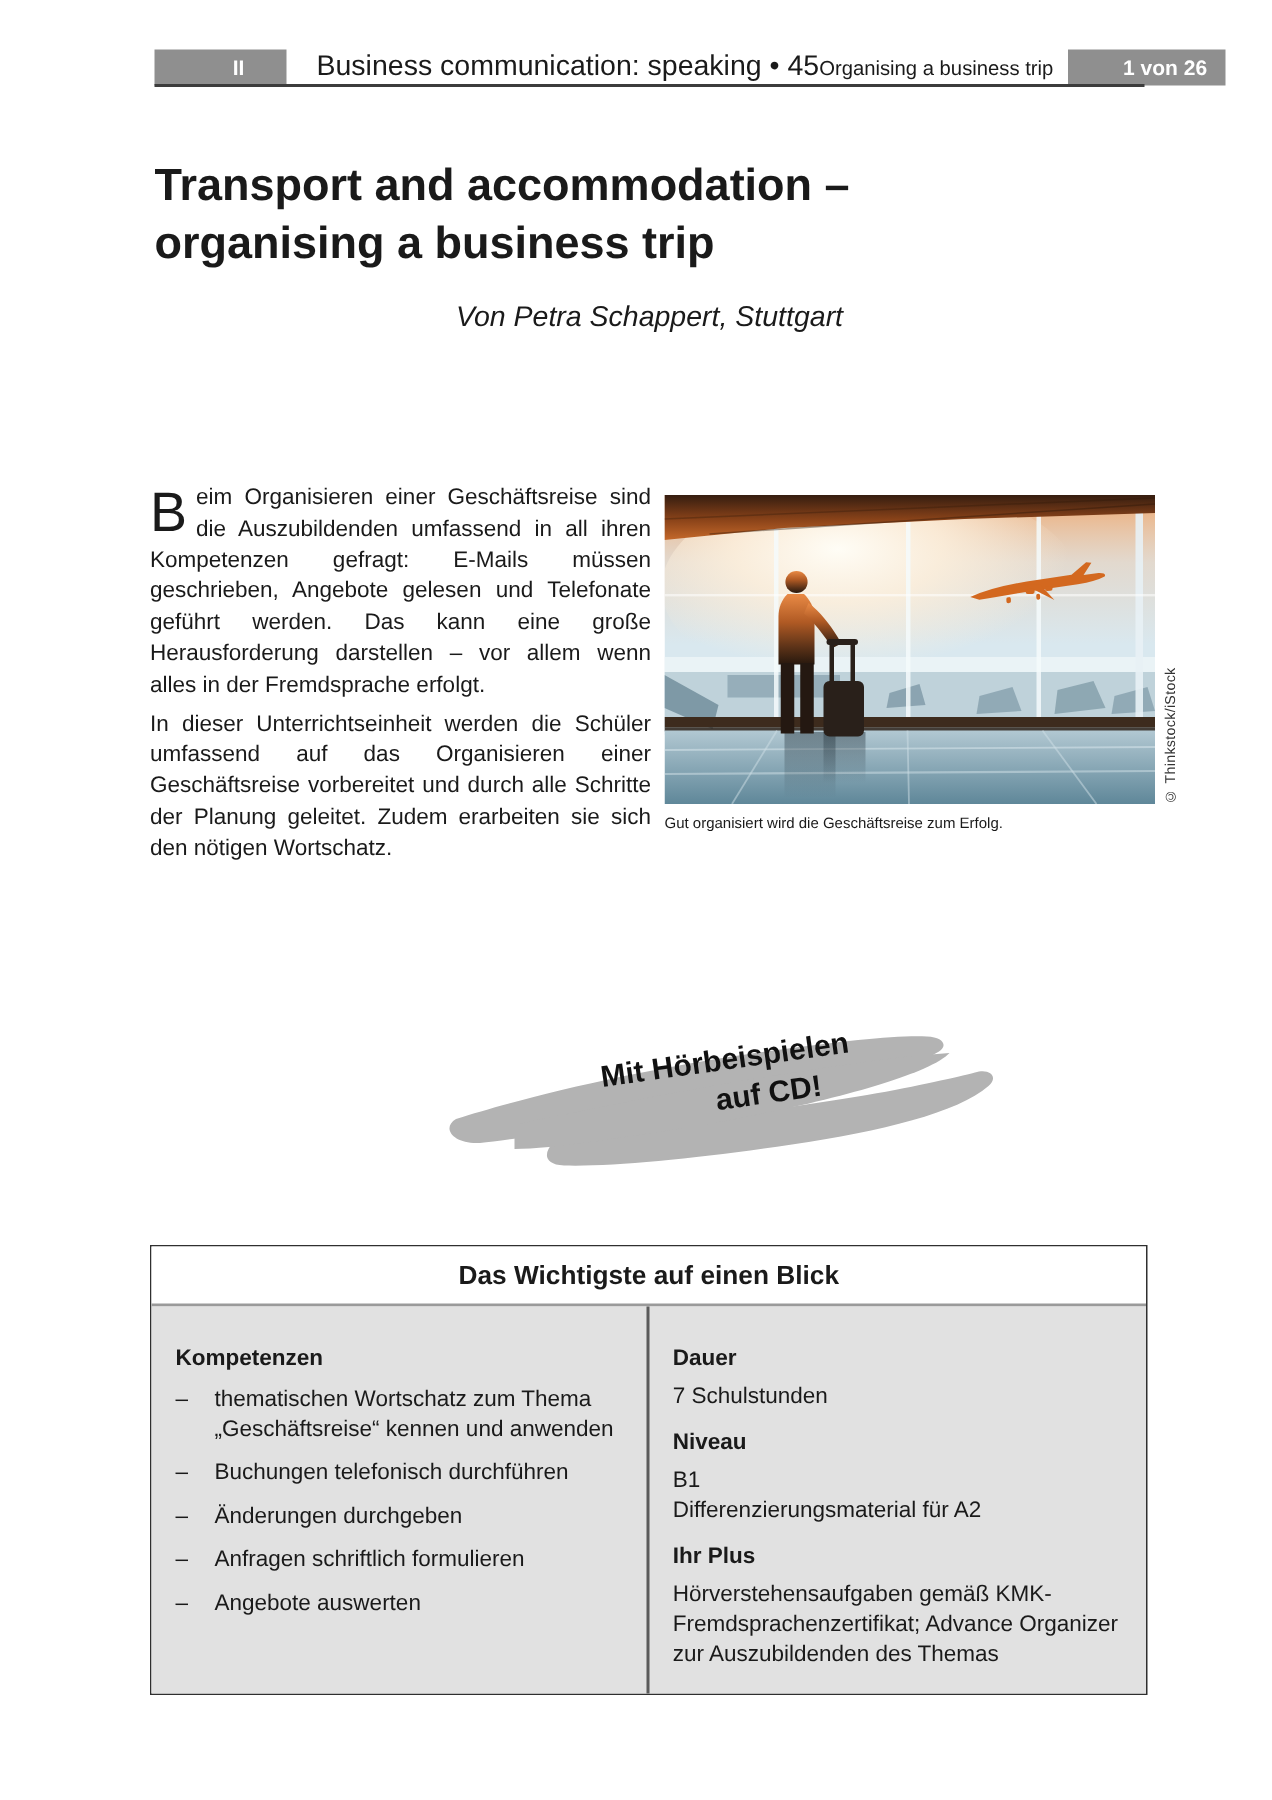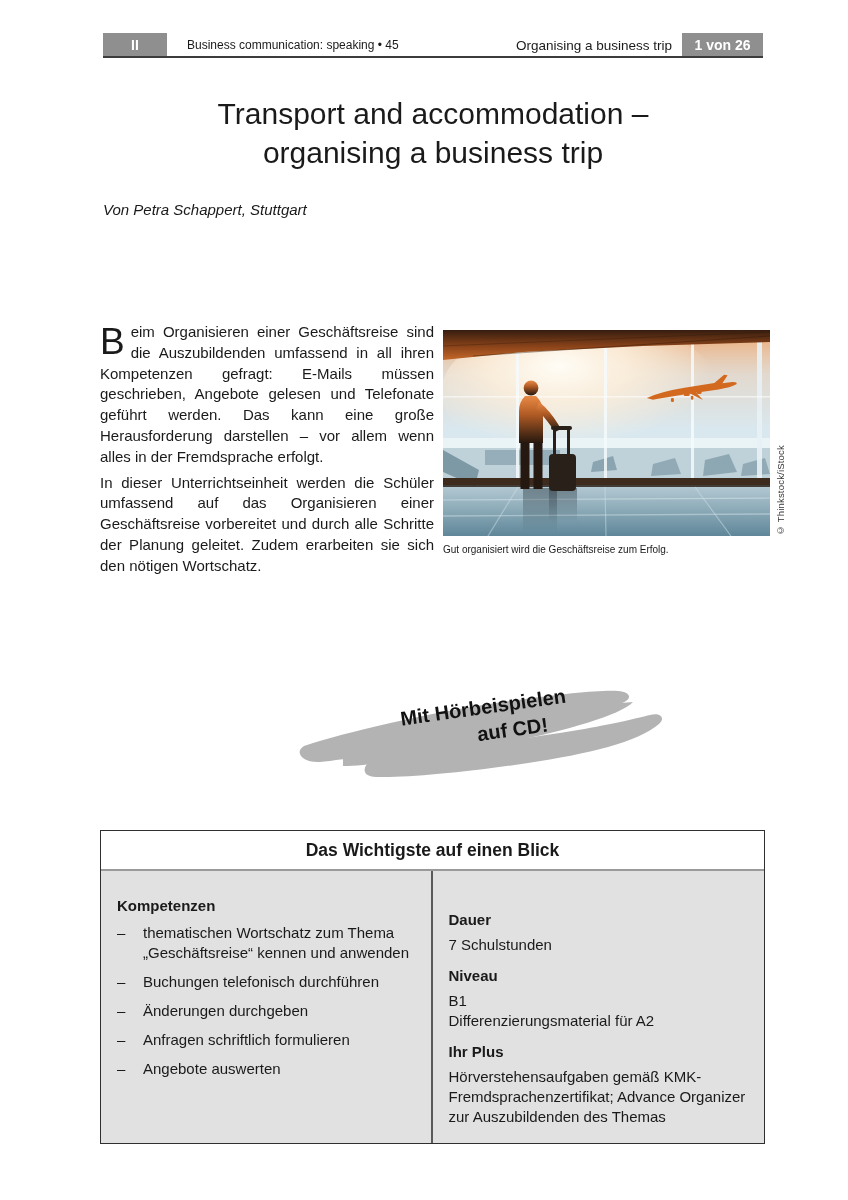--- a/index.html
+++ b/index.html
@@ -3,30 +3,30 @@
 <meta charset="utf-8">
 <style>
   html,body{margin:0;padding:0;background:#e8e8e8;}
   .page{
     position:relative;width:848px;height:1200px;margin:0 auto;background:#ffffff;
     font-family:"Liberation Sans", sans-serif;color:#1a1a1a;overflow:hidden;
   }
   
   .kopf{position:absolute;left:103px;top:33px;width:660px;height:24px;display:flex;align-items:center;}
   .kopf .badge{width:64px;height:24px;background:#8f8f8f;color:#fff;font-weight:bold;font-size:14px;
-    display:flex;align-items:center;justify-content:center;flex-shrink:0;}
+    display:flex;align-items:center;justify-content:center;flex-shrink:0;padding-left:24px;}
   .kopf .badge.right{width:81px;}
-  .kopf .h-left{margin-left:20px;font-size:12px;white-space:nowrap;}
+  .kopf .h-left{margin-left:20px;font-size:19px;white-space:nowrap;}
   .kopf .h-right{margin-left:auto;margin-right:10px;font-size:13.5px;white-space:nowrap;}
   .kopf-line{position:absolute;left:103px;top:56px;width:660px;height:2px;background:#3c3c3c;}
   
-  .title{position:absolute;left:103px;top:94px;width:660px;text-align:center;
-    font-size:30px;font-weight:normal;line-height:39px;}
-  .author{position:absolute;left:103px;top:201px;width:660px;
-    font-style:italic;font-size:15px;}
+  .title{position:absolute;left:103px;top:104px;width:660px;text-align:left;
+    font-size:30px;font-weight:bold;line-height:39px;}
+  .author{position:absolute;left:103px;top:201px;width:660px;text-align:center;
+    font-style:italic;font-size:19px;}
   
   .intro{position:absolute;left:100px;top:322px;width:334px;font-size:15px;line-height:20.8px;
     text-align:justify;}
   .intro p{margin:0;}
   .intro p + p{margin-top:5px;}
   .dropcap{float:left;font-size:37px;line-height:36px;padding:2px 6px 0 0;font-weight:400;}
   
   .figure{position:absolute;left:443px;top:330px;width:327px;}
   .photo{position:relative;width:327px;height:206px;}
   .photo svg{display:block;}
@@ -43,21 +43,21 @@
   .overview{position:absolute;left:100px;top:830px;width:665px;border:1.5px solid #2f2f2f;box-sizing:border-box;}
   .box-head{height:38px;background:#fff;border-bottom:2px solid #9a9a9a;display:flex;align-items:center;
     justify-content:center;font-weight:bold;font-size:17.5px;}
   .box-body{display:flex;background:#e1e1e1;min-height:224px;}
   .cell{width:50%;box-sizing:border-box;padding:24px 14px 16px 16px;font-size:15px;}
   .cell.left{border-right:2px solid #5a5a5a;}
   .cell h4{margin:2px 0 4px 0;font-size:15px;}
   .dash-item{display:flex;margin-top:9px;line-height:20px;}
   .dash-item .dash{width:26px;flex-shrink:0;}
   .sec-h{font-weight:bold;margin-top:12px;}
-  .sec-h:first-child{margin-top:16px;}
+  .sec-h:first-child{margin-top:2px;}
   .sec-p{margin-top:7px;line-height:20px;white-space:pre-line;}
   
   .footer{position:absolute;right:83px;top:1138px;font-style:italic;font-size:15px;}
 </style>
 </head>
 <body>
 
 <div class="page">
 
   <div class="kopf">

